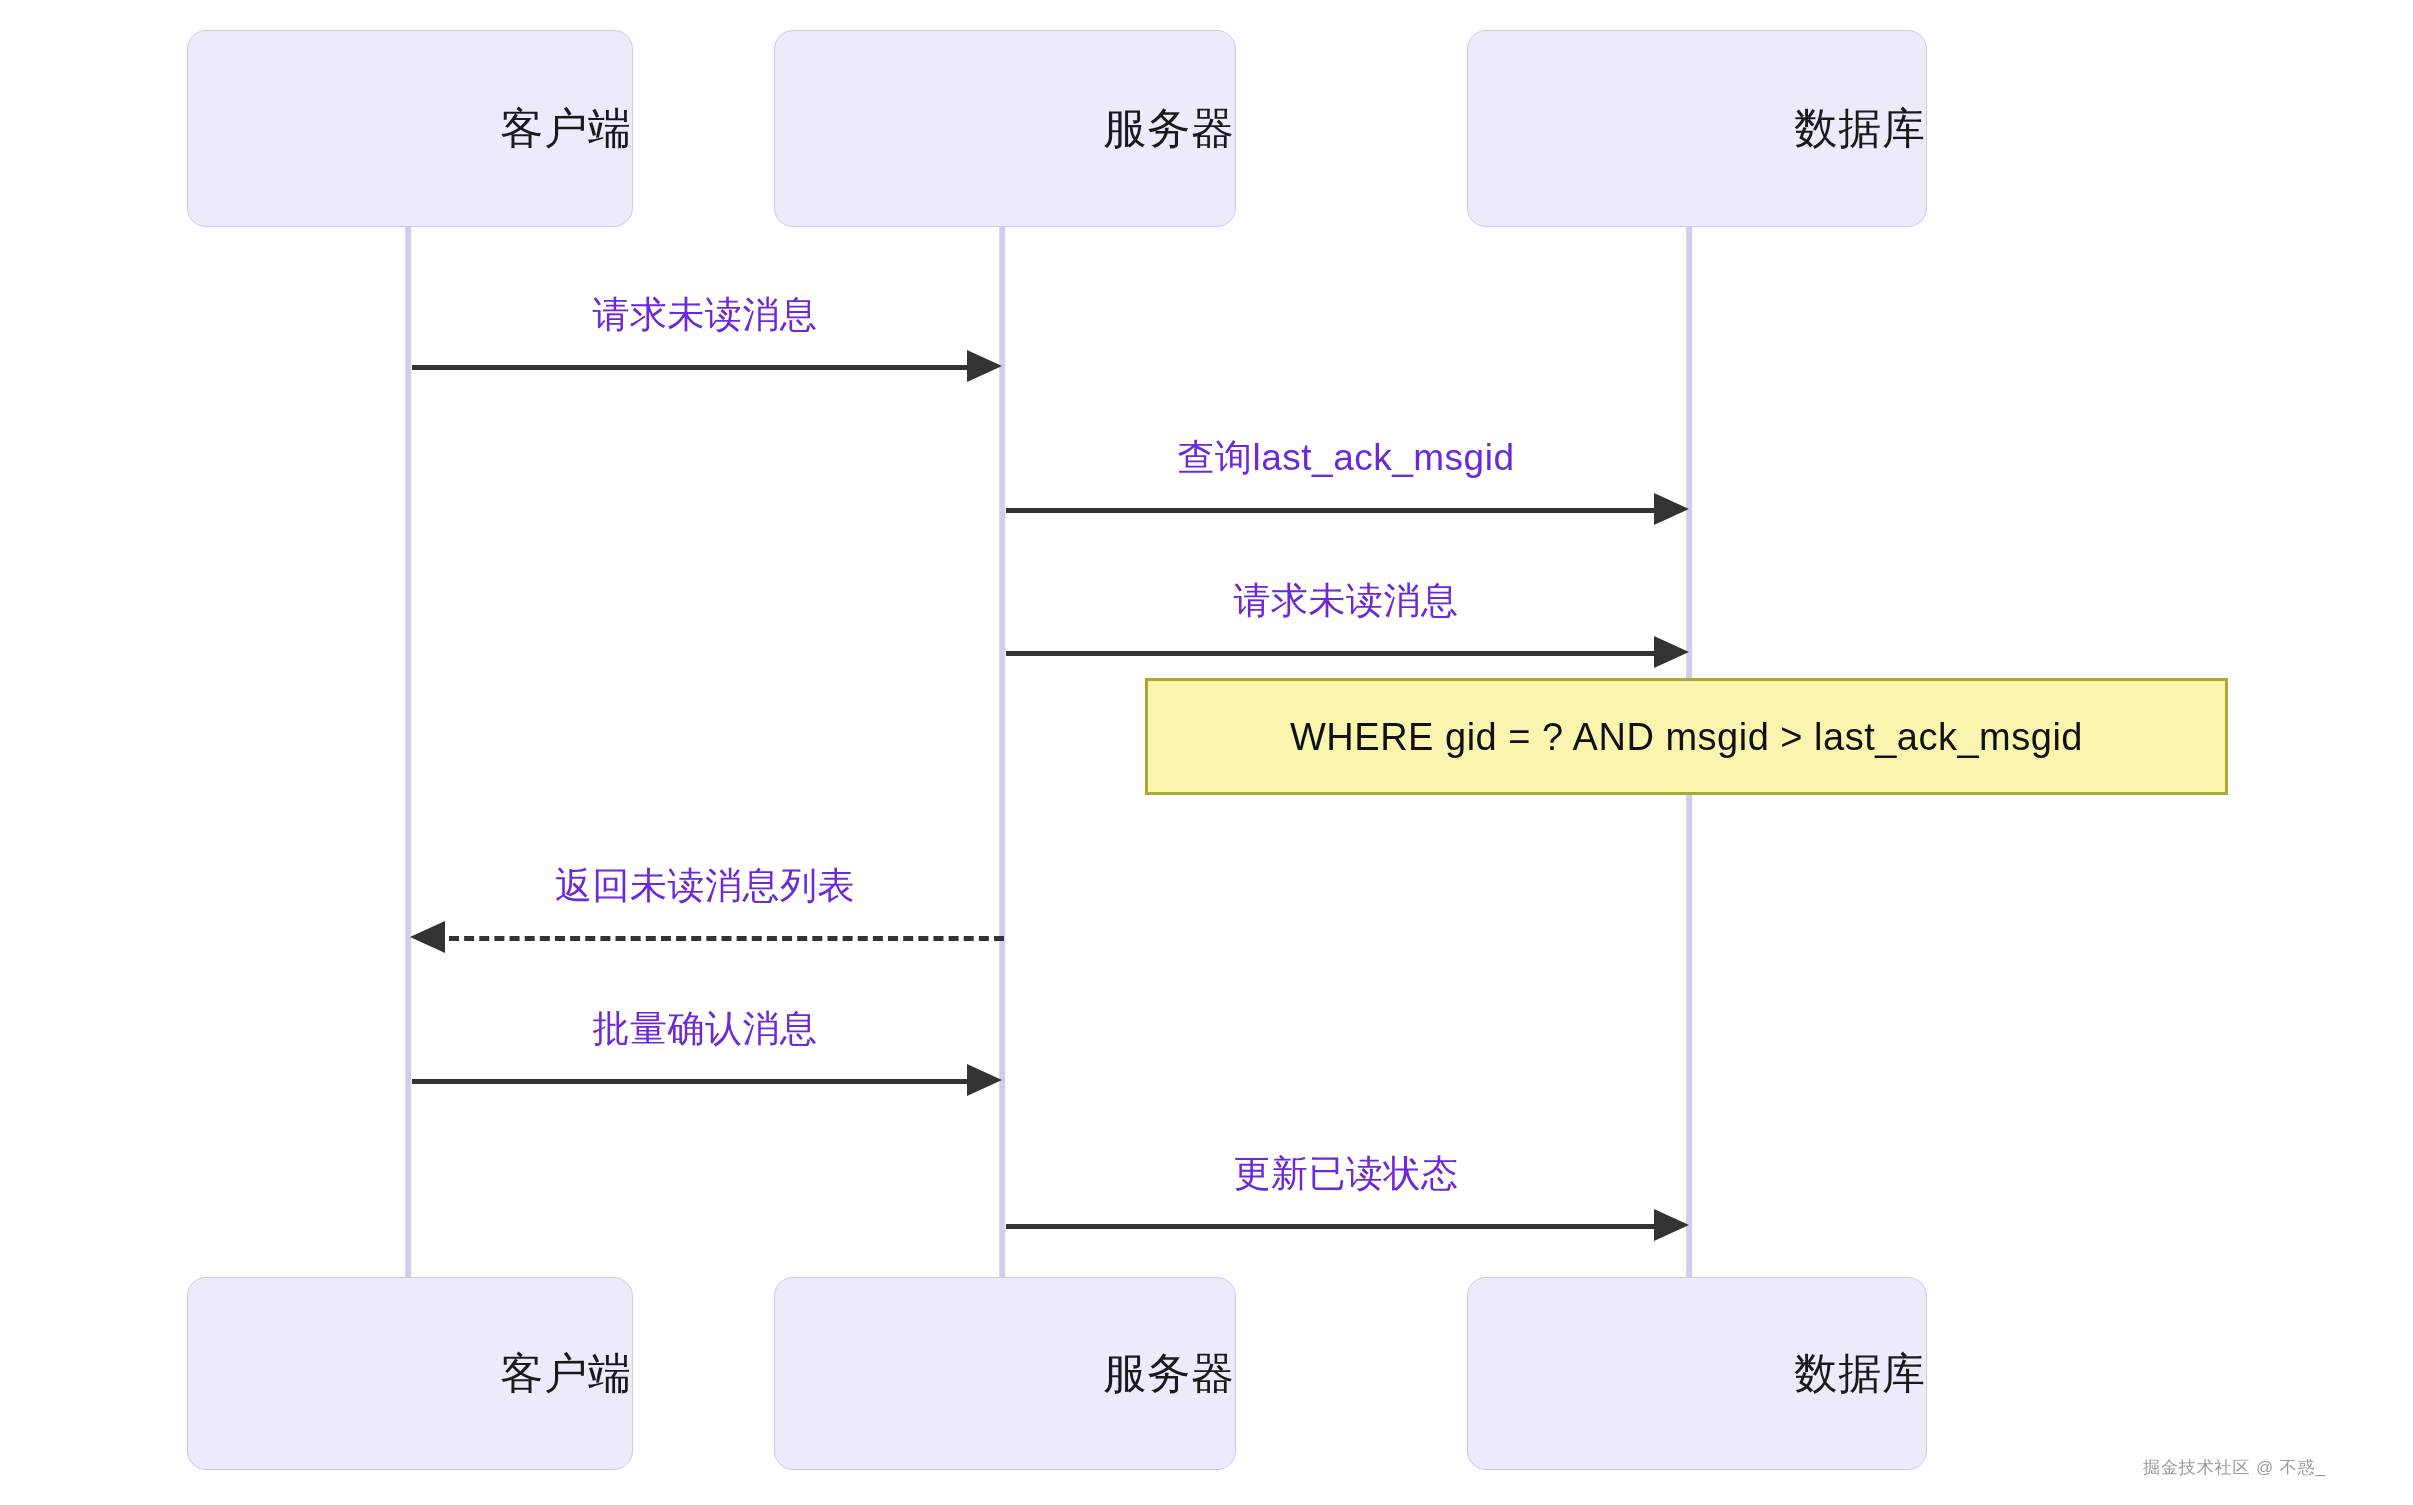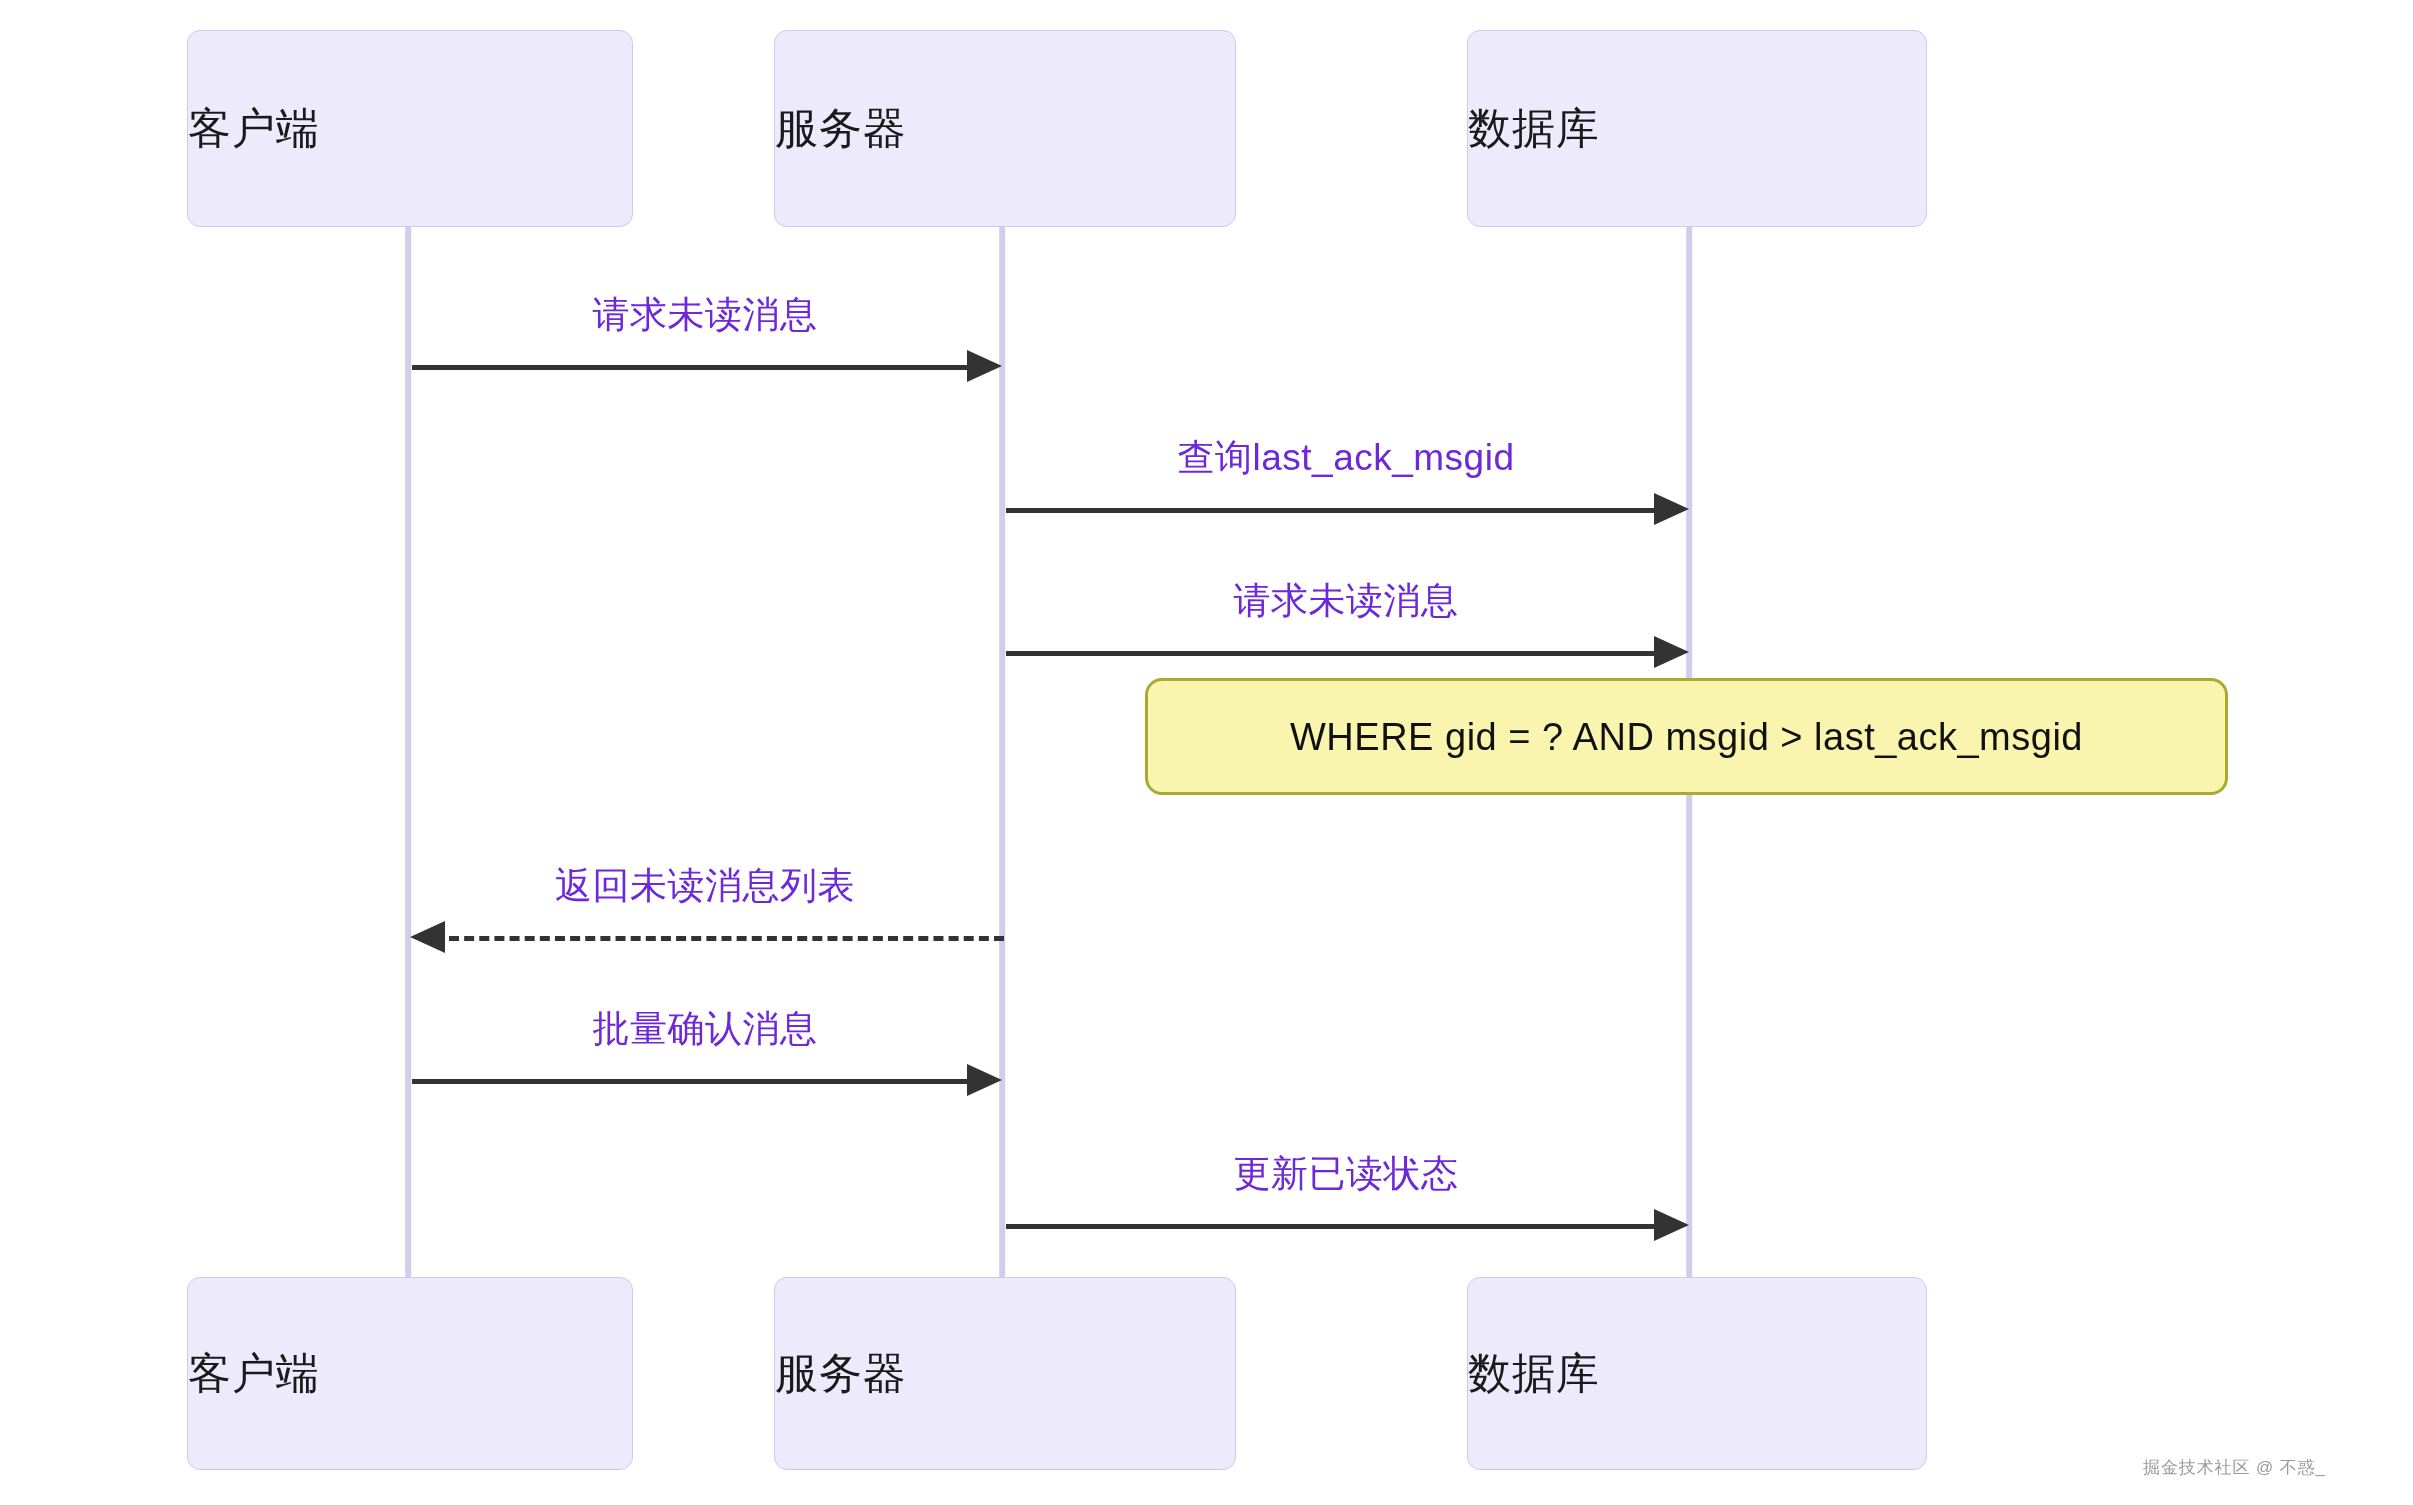--- a/index.html
+++ b/index.html
@@ -20,24 +20,24 @@
     height: 1506px;
     background: #ffffff;
   }
 
   
   .participant-box {
     position: absolute;
     box-sizing: border-box;
     background: #ECEAFB;
     border: 1.8px solid #CFC8EC;
-    border-radius: 13px;
+    border-radius: 19px;
     display: flex;
     align-items: center;
-    justify-content: flex-start;
+    justify-content: flex-end;
   }
   .participant-label {
     font-size: 43px;
     color: #1a1a1a;
     line-height: 1;
     letter-spacing: 0.9px;
     white-space: nowrap;
   }
 
   
@@ -144,21 +144,21 @@
     <div class="msg-head right" style="left:1654px;"></div>
     <div class="msg-label" style="left:1346px; top:-69px;">查询last_ack_msgid</div>
   </div>
 
   <div class="msg" style="left:0; top:651px;">
     <div class="msg-line" style="left:1006px; width:648px;"></div>
     <div class="msg-head right" style="left:1654px;"></div>
     <div class="msg-label" style="left:1346px; top:-69px;">请求未读消息</div>
   </div>
 
-  <div class="note-box" style="left:1145px; top:678px; width:1083px; height:117px;border-radius:17px;">
+  <div class="note-box" style="left:1145px; top:678px; width:1083px; height:117px;">
     <span class="note-text">WHERE gid = ? AND msgid &gt; last_ack_msgid</span>
   </div>
 
   <div class="msg" style="left:0; top:936px;">
     <div class="msg-line dashed" style="left:449px; width:555px;"></div>
     <div class="msg-head left" style="left:410px;"></div>
     <div class="msg-label" style="left:705px; top:-69px;">返回未读消息列表</div>
   </div>
 
   <div class="msg" style="left:0; top:1079px;">

